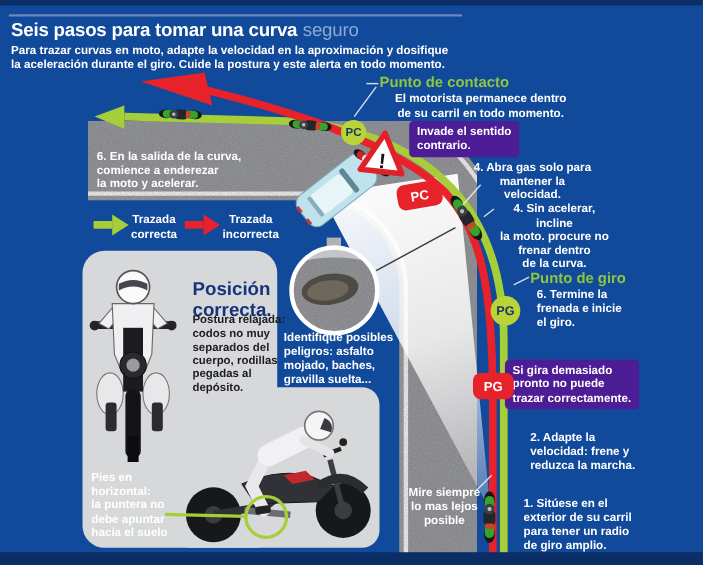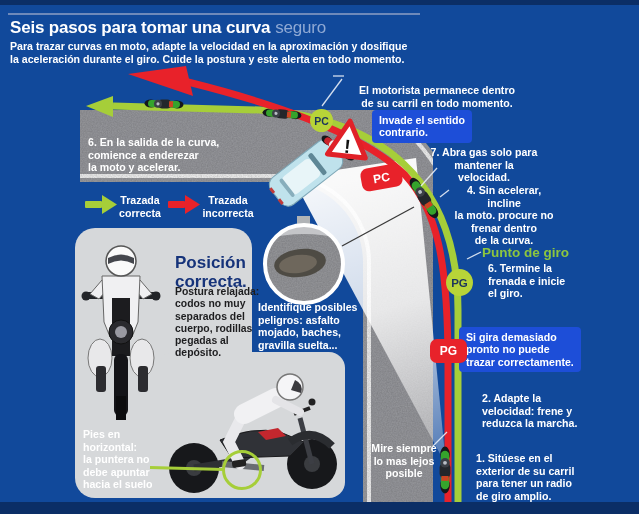--- a/index.html
+++ b/index.html
@@ -14,21 +14,21 @@
   #subtitle{position:absolute;left:10px;top:40px;z-index:4;font-size:10.6px;font-weight:bold;color:#ffffff;
             line-height:1.25;white-space:pre-line;}
   svg.scene{position:absolute;left:0;top:0;z-index:1;}
   .panel{position:absolute;background:#d6d8da;z-index:2;}
   #panelA{left:75px;top:228px;width:177px;height:270px;border-radius:20px;}
   #panelB{left:158px;top:352px;width:187px;height:146px;border-radius:16px;}
   .riderSvg{position:absolute;z-index:3;}
   .t{position:absolute;z-index:4;color:#ffffff;font-weight:bold;font-size:10.6px;line-height:1.18;white-space:pre-line;}
   .t.center{text-align:center;}
   .h-green{position:absolute;z-index:4;color:#8dc63f;font-weight:bold;font-size:13.5px;white-space:nowrap;}
-  .redbox{position:absolute;z-index:4;background:#1d4ed8;color:#ffffff;font-weight:bold;font-size:10.6px;
+  .redbox{position:absolute;z-index:4;background:#4c1d95;color:#ffffff;font-weight:bold;font-size:10.6px;
           line-height:1.16;white-space:pre-line;border-radius:4px;padding:4px 7px;}
   .marker{position:absolute;z-index:4;display:flex;align-items:center;justify-content:center;font-weight:bold;}
   .mgreen{background:#b8d438;color:#1c355c;border-radius:50%;font-size:10.5px;}
   .mred{background:#e8222a;color:#ffffff;border-radius:7px;font-size:12px;}
   #pcGreen{left:310px;top:109px;width:23px;height:23px;}
   #pgGreen{left:446px;top:269px;width:27px;height:27px;font-size:11.5px;}
   #pcRed{left:361px;top:166px;width:41px;height:23px;transform:rotate(-10deg);}
   #pgRed{left:430px;top:339px;width:37px;height:24px;}
   #invadeBox{left:372px;top:110px;}
   #sigiraBox{left:459px;top:327px;}
@@ -203,27 +203,28 @@
     <line x1="82" y1="58" x2="114" y2="42" stroke="#f1f1f3" stroke-width="20" stroke-linecap="round"></line>
     <line x1="114" y1="44" x2="138" y2="56" stroke="#e4e4e7" stroke-width="8" stroke-linecap="round"></line>
     <circle cx="128" cy="31" r="13" fill="#f5f5f7" stroke="#777" stroke-width="1.5"></circle>
     <path d="M 133 24 Q 142 28 139 37 L 129 34 Z" fill="#3a3a3e"></path>
     <rect x="70" y="104" width="14" height="7" rx="2" fill="#222" transform="rotate(-8 77 107)"></rect>
   </svg>
 
   <div id="footRing"></div>
   <div id="footLine"></div>
 
+  <div class="h-green" style="left:345px;top:67px;">Punto de contacto</div>
   <div class="t center" style="left:352px;top:84px;width:170px;">El motorista permanece dentro
 de su carril en todo momento.</div>
 
   <div id="invadeBox" class="redbox">Invade el sentido
 contrario.</div>
 
-  <div class="t center" style="left:428px;top:146px;width:112px;">7. Abra gas solo para
+  <div class="t center" style="left:428px;top:146px;width:112px;">4. Abra gas solo para
 mantener la velocidad.</div>
   <div class="t center" style="left:452px;top:184px;width:104px;">4. Sin acelerar, incline
 la moto. procure no
 frenar dentro
 de la curva.</div>
 
   <div class="h-green" style="left:482px;top:245px;">Punto de giro</div>
   <div class="t" style="left:488px;top:262px;">6. Termine la
 frenada e inicie
 el giro.</div>

